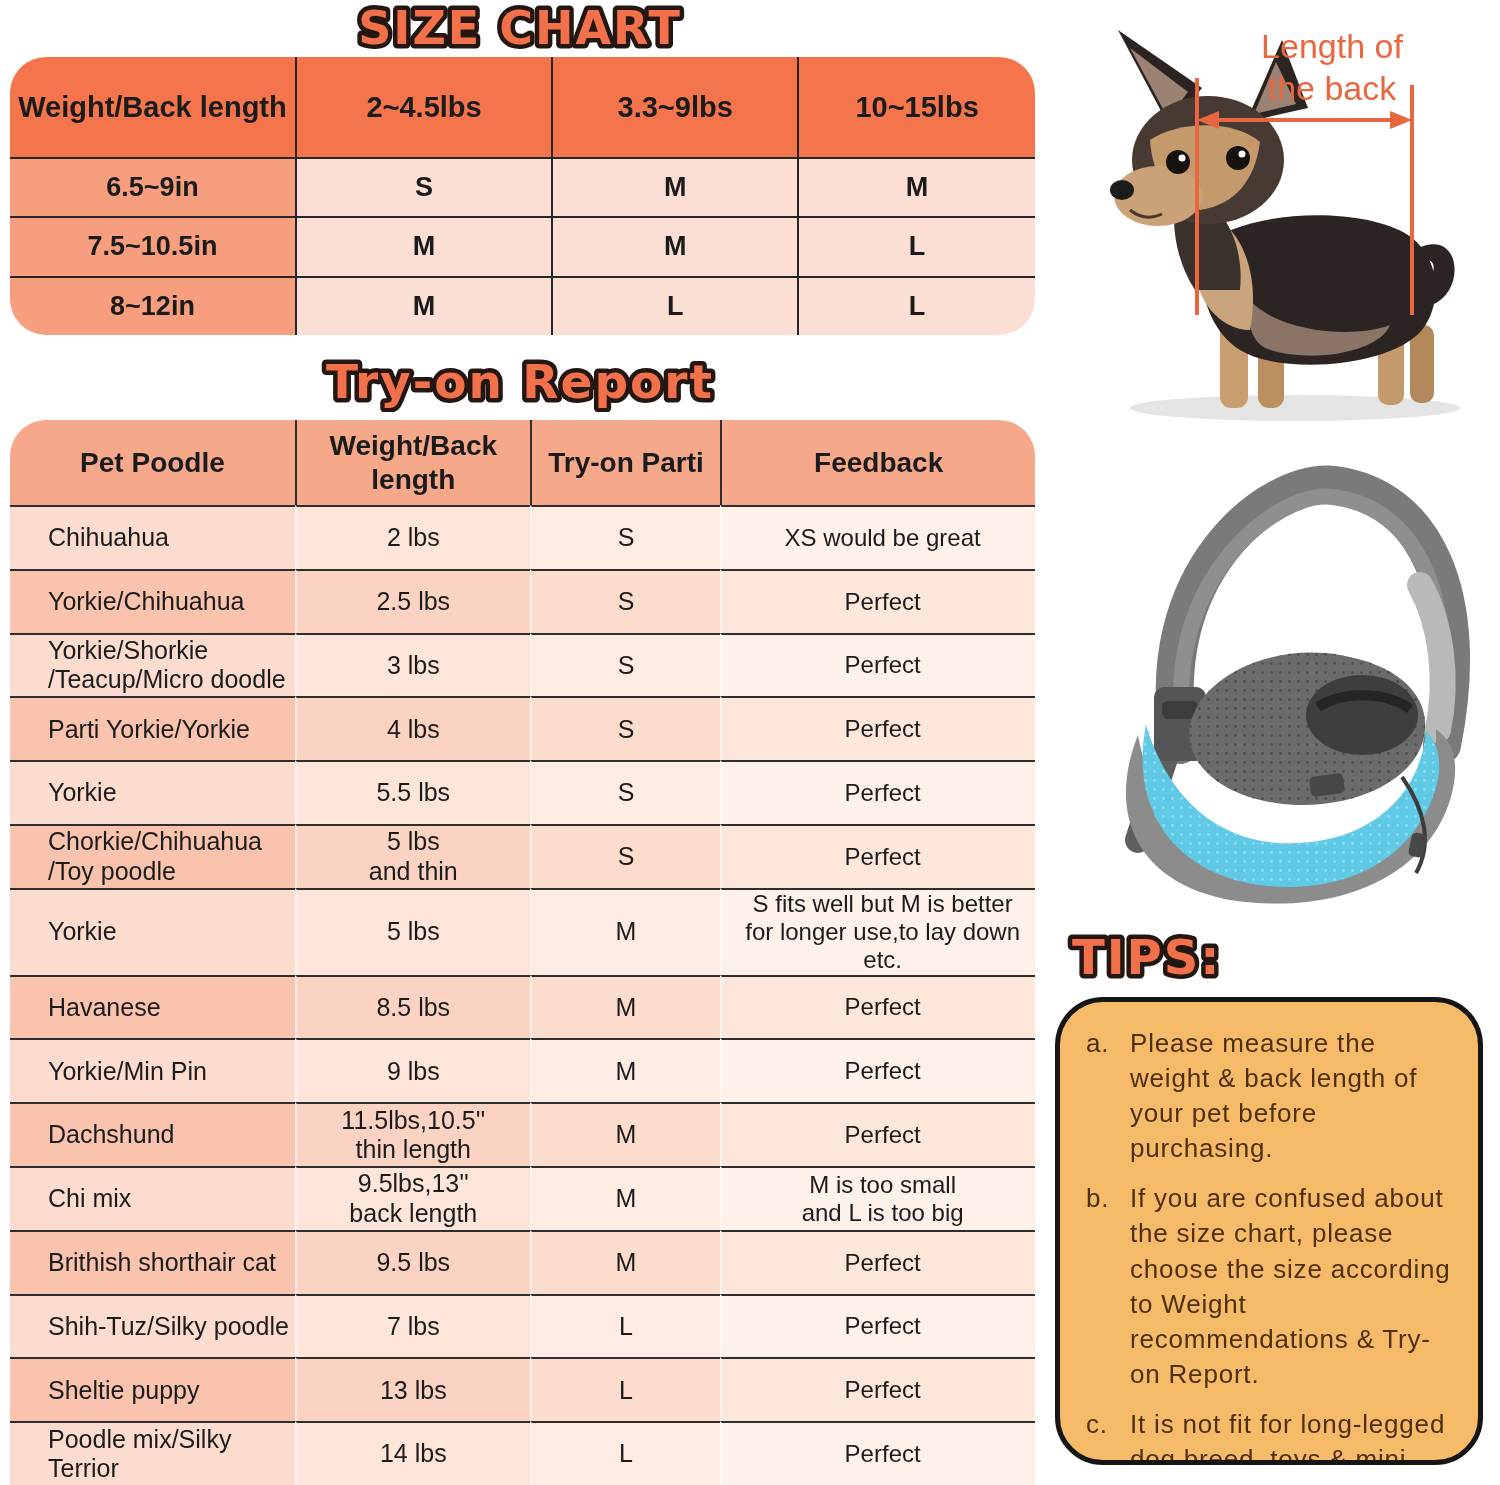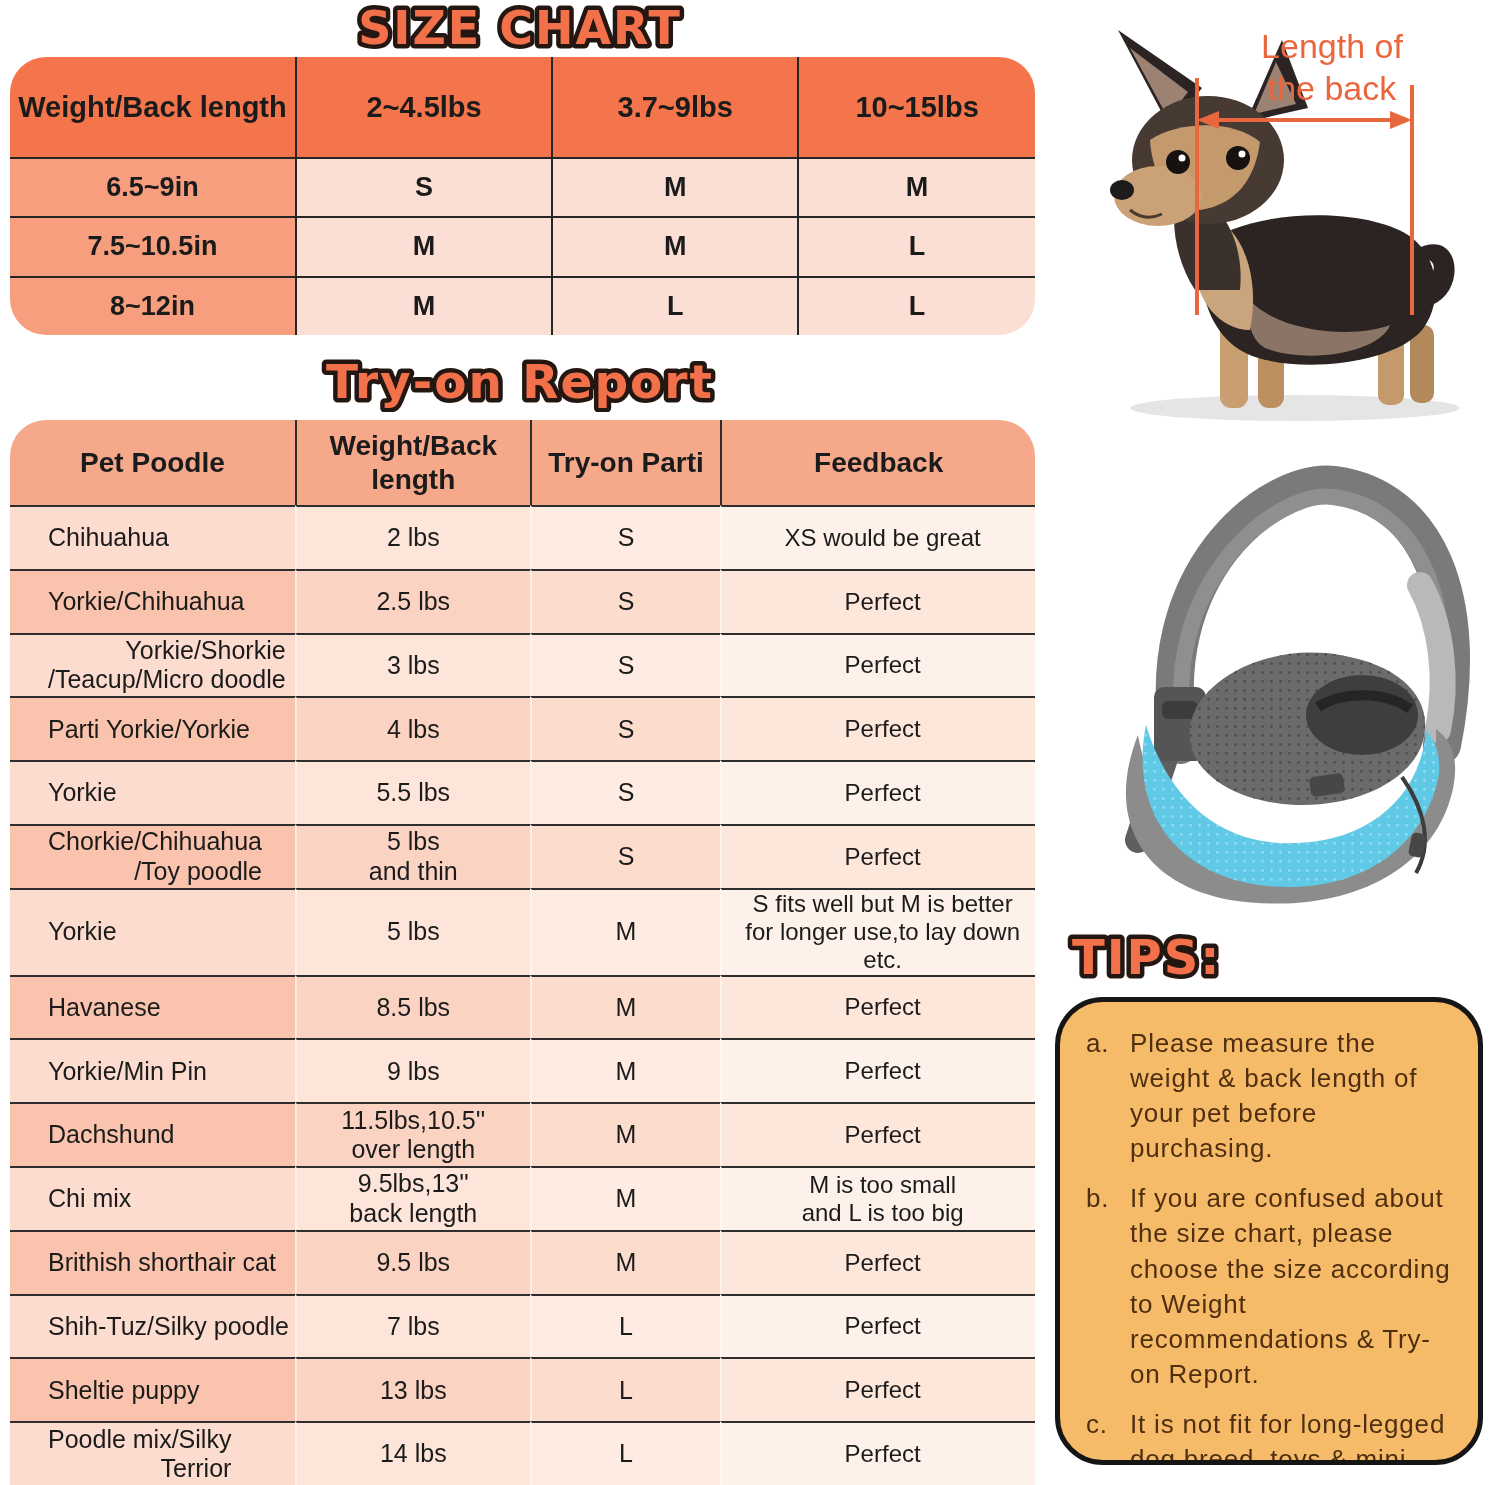--- a/index.html
+++ b/index.html
@@ -29,21 +29,21 @@
     border-radius:36px 36px 0 0;overflow:hidden;display:grid;
     grid-template-columns:27.8% 22.9% 18.6% 30.7%;
     grid-template-rows:85px repeat(15,1fr);}
   .thead,.trow{display:contents;}
   .tcell{display:flex;align-items:center;justify-content:center;text-align:center;
     font-size:25px;line-height:1.18;white-space:pre-line;}
   .th{background:#F6A88B;font-weight:bold;font-size:28px;}
   .th.hb{border-left:2px solid #2e2e2e;}
   .trow .tcell{border-top:2px solid #2e2e2e;}
   .trow .c2,.trow .c3,.trow .c4{border-left:2px solid rgba(255,255,255,0.55);}
-  .c1{justify-content:flex-start;text-align:right;padding-left:38px;}
+  .c1{justify-content:flex-start;text-align:left;padding-left:38px;}
   .c4{font-size:24px;padding-left:8px;}
   .trow:nth-child(even) .c1{background:#FCDCCF;}
   .trow:nth-child(even) .c2{background:#FDE5DA;}
   .trow:nth-child(even) .c3{background:#FEEBE2;}
   .trow:nth-child(even) .c4{background:#FEF1EA;}
   .trow:nth-child(odd) .c1{background:#F9C3AD;}
   .trow:nth-child(odd) .c2{background:#FBD3C3;}
   .trow:nth-child(odd) .c3{background:#FCDCCD;}
   .trow:nth-child(odd) .c4{background:#FDE6DA;}
 
@@ -65,21 +65,21 @@
 
 <div class="page">
 
   <svg class="title-svg" style="left:270px;top:0px;" width="500" height="56" viewBox="0 0 500 56">
     <text class="bubble" x="250" y="44" font-size="46" text-anchor="middle">SIZE CHART</text>
   </svg>
 
   <div class="size-table">
     <div class="sc-cell sc-h">Weight/Back length</div>
     <div class="sc-cell sc-h sc-bl">2~4.5lbs</div>
-    <div class="sc-cell sc-h sc-bl">3.7~9lbs</div>
+    <div class="sc-cell sc-h sc-bl">3.3~9lbs</div>
     <div class="sc-cell sc-h sc-bl">10~15lbs</div>
 
     <div class="sc-cell sc-l sc-bt">6.5~9in</div>
     <div class="sc-cell sc-c sc-bt sc-bl">S</div>
     <div class="sc-cell sc-c sc-bt sc-bl">M</div>
     <div class="sc-cell sc-c sc-bt sc-bl">M</div>
 
     <div class="sc-cell sc-l sc-bt">7.5~10.5in</div>
     <div class="sc-cell sc-c sc-bt sc-bl">M</div>
     <div class="sc-cell sc-c sc-bt sc-bl">M</div>
@@ -157,21 +157,21 @@
     </div>
     <div class="trow">
       <div class="tcell c1">Yorkie/Min Pin</div>
       <div class="tcell c2">9 lbs</div>
       <div class="tcell c3">M</div>
       <div class="tcell c4">Perfect</div>
     </div>
     <div class="trow">
       <div class="tcell c1">Dachshund</div>
       <div class="tcell c2">11.5lbs,10.5''
-over length</div>
+thin length</div>
       <div class="tcell c3">M</div>
       <div class="tcell c4">Perfect</div>
     </div>
     <div class="trow">
       <div class="tcell c1">Chi mix</div>
       <div class="tcell c2">9.5lbs,13''
 back length</div>
       <div class="tcell c3">M</div>
       <div class="tcell c4">M is too small
 and L is too big</div>

